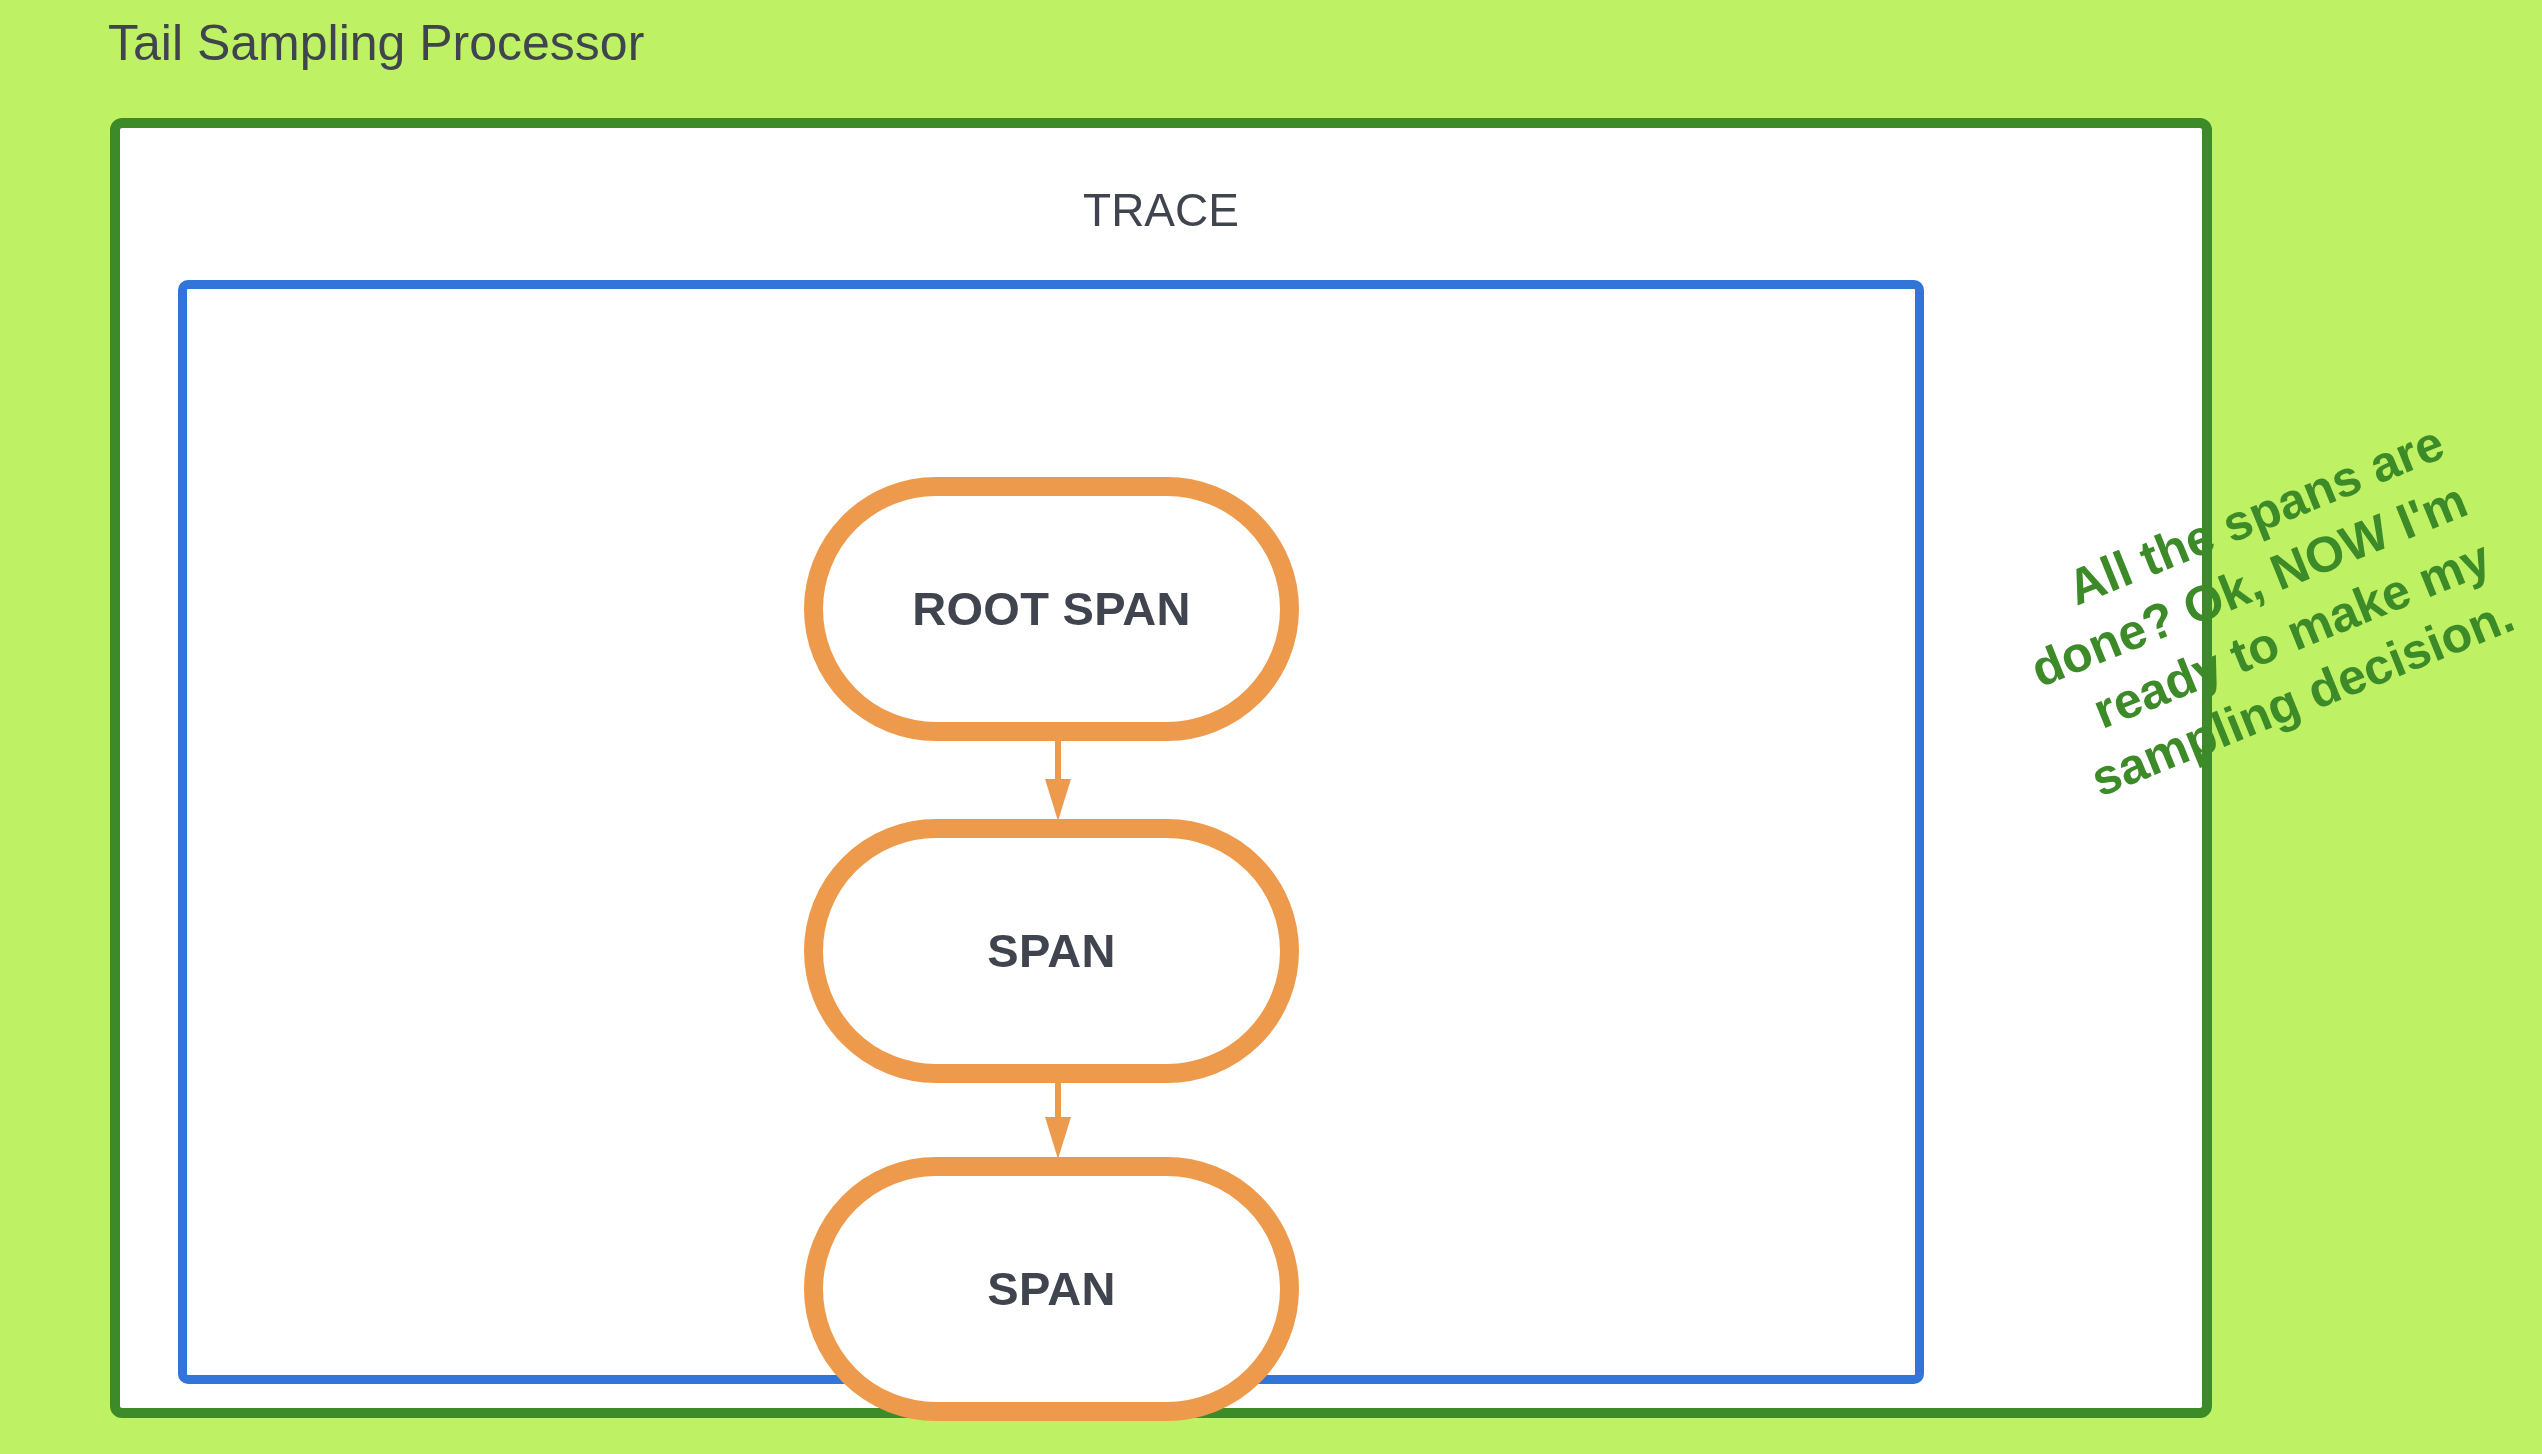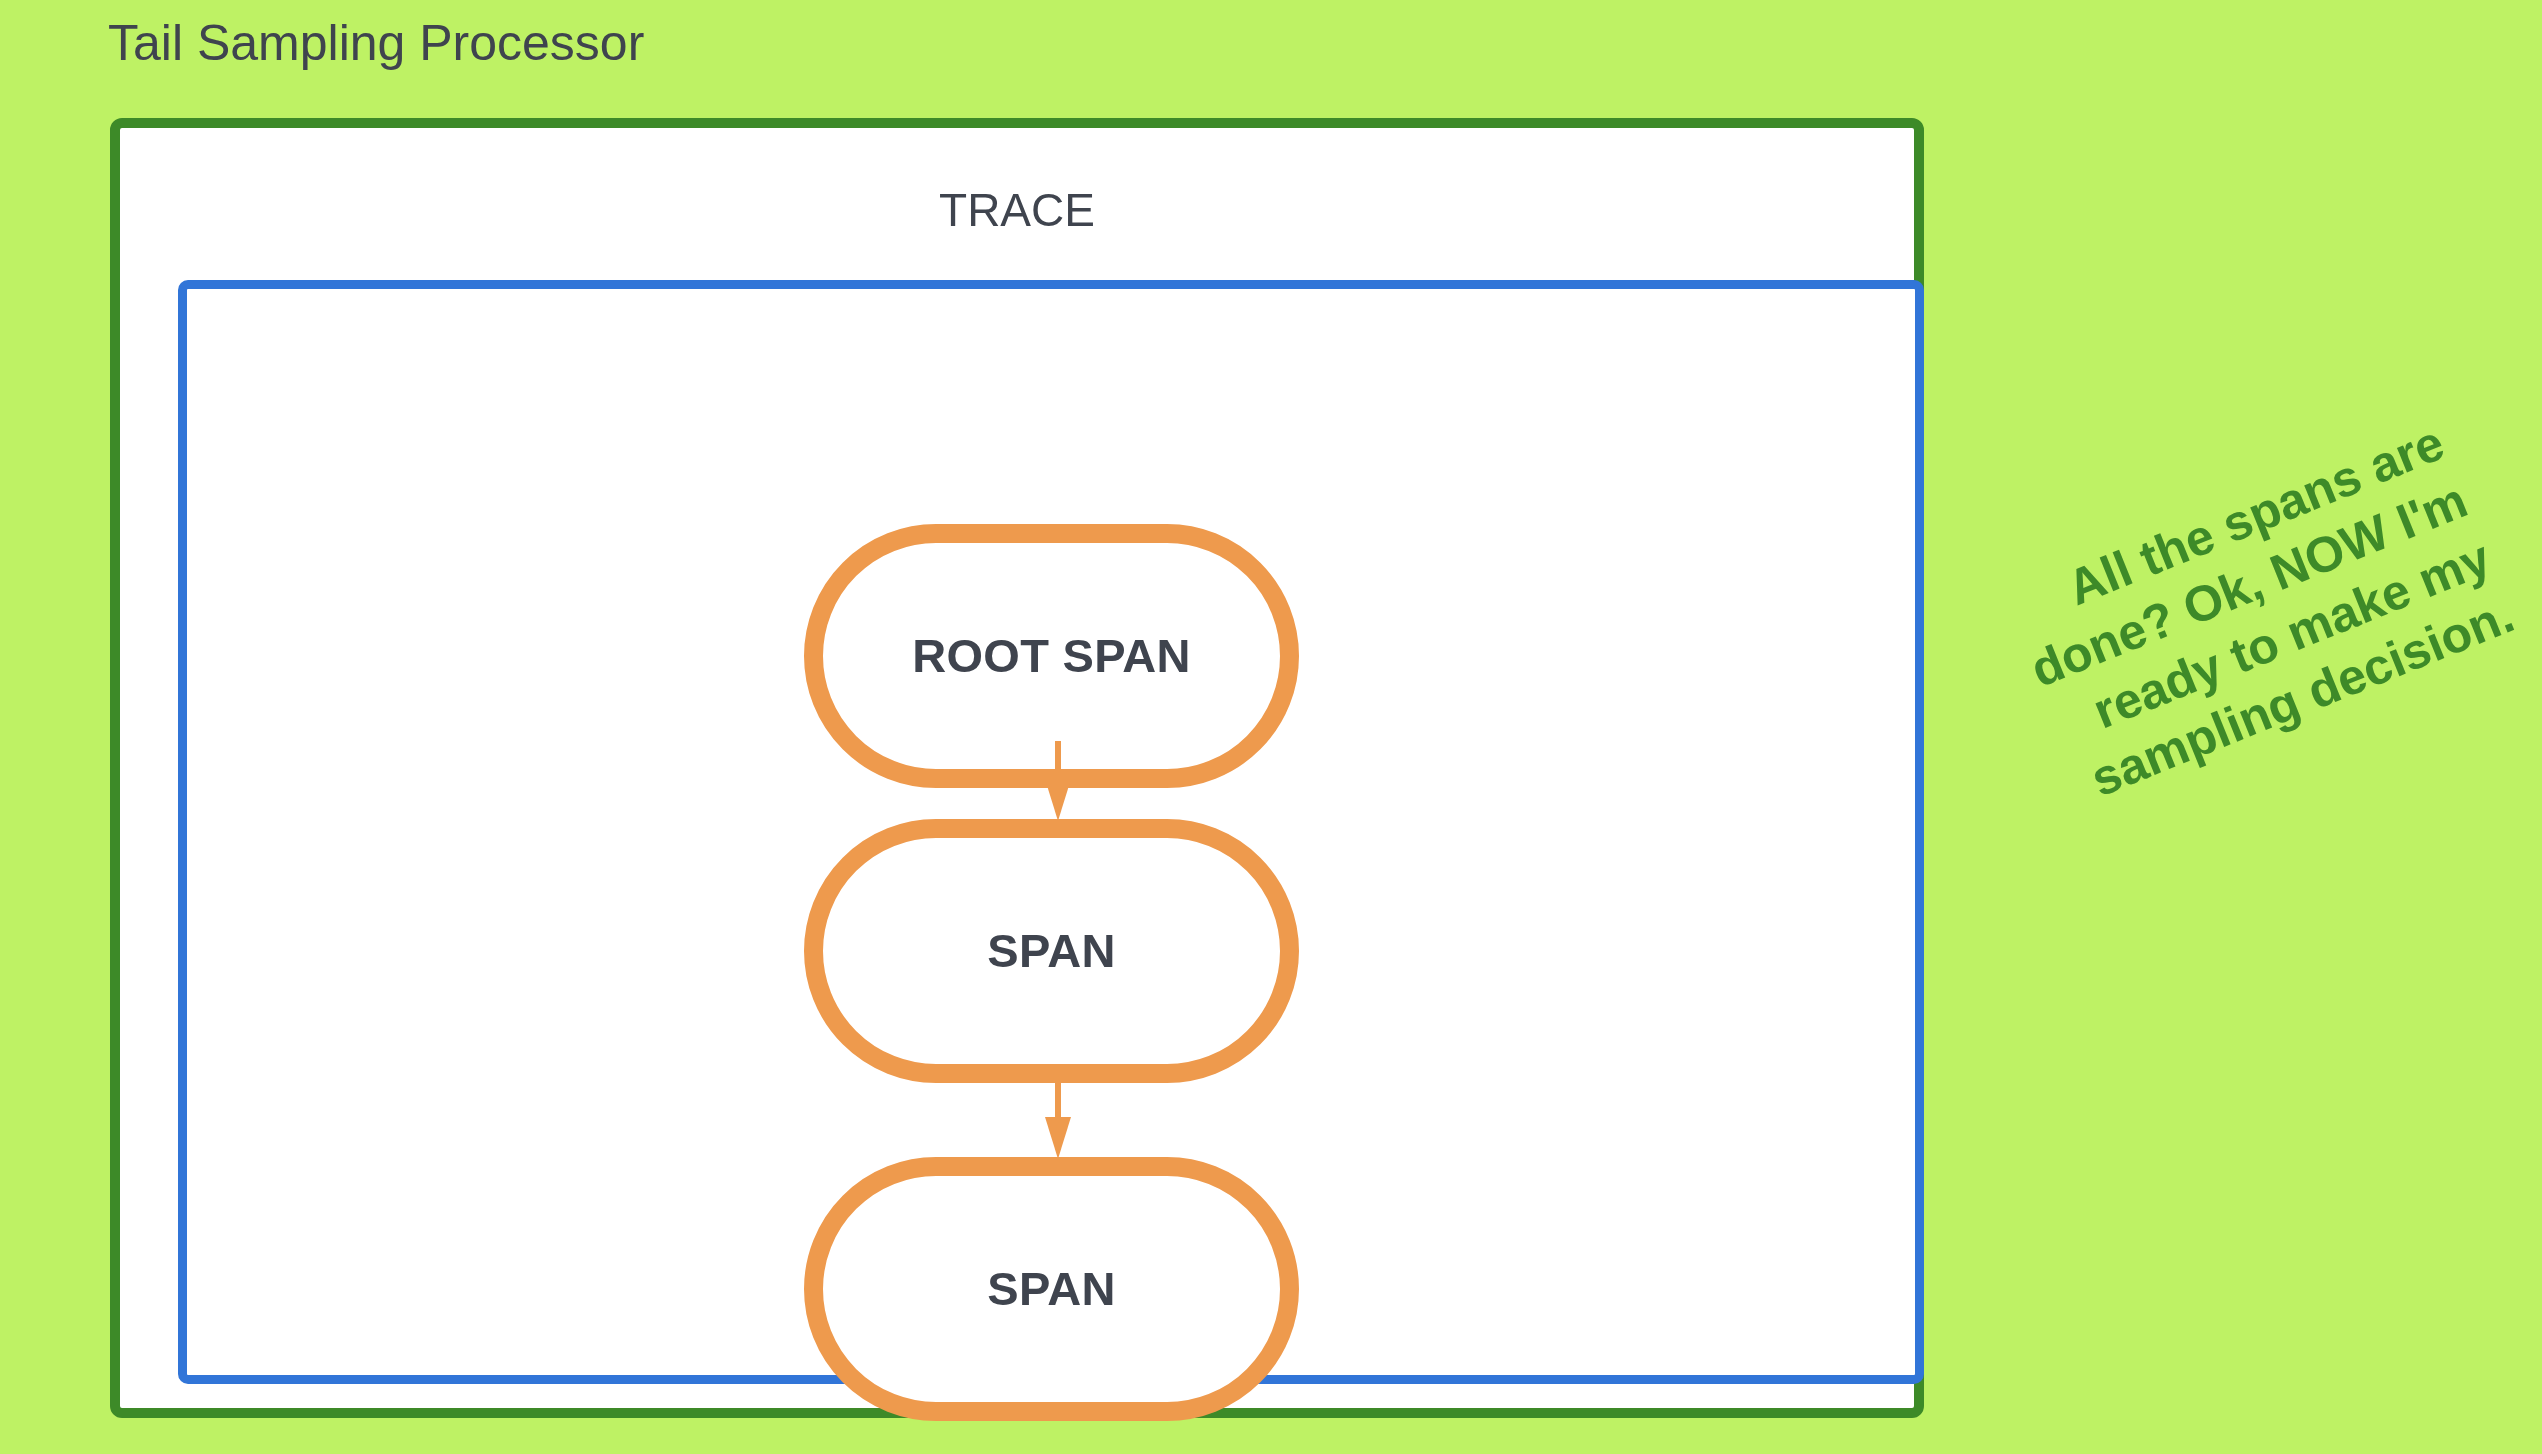--- a/index.html
+++ b/index.html
@@ -30,21 +30,21 @@
     font-weight: 400;
     color: #3f444e;
     white-space: nowrap;
   }
 
   
   .processor-box {
     position: absolute;
     left: 110px;
     top: 118px;
-    width: 1814px;
+    width: 2102px;
     height: 1300px;
     box-sizing: border-box;
     border: 10px solid #3d8a28;
     border-radius: 12px;
     background: #ffffff;
   }
 
   
   .trace-label {
     position: absolute;
@@ -85,21 +85,21 @@
     justify-content: center;
   }
   .span-node .span-label {
     font-size: 47px;
     line-height: 54px;
     font-weight: bold;
     color: #3f444e;
     letter-spacing: 0.3px;
     white-space: nowrap;
   }
-  .span-root  { left: 617px; top: 188px; margin-top: 47px; }
+  .span-root  { left: 617px; top: 188px; }
   .span-mid   { left: 617px; top: 530px; }
   .span-leaf  { left: 617px; top: 868px; }
 
   
   .span-arrow {
     position: absolute;
     left: 856px;
     width: 30px;
     height: 80px;
   }

